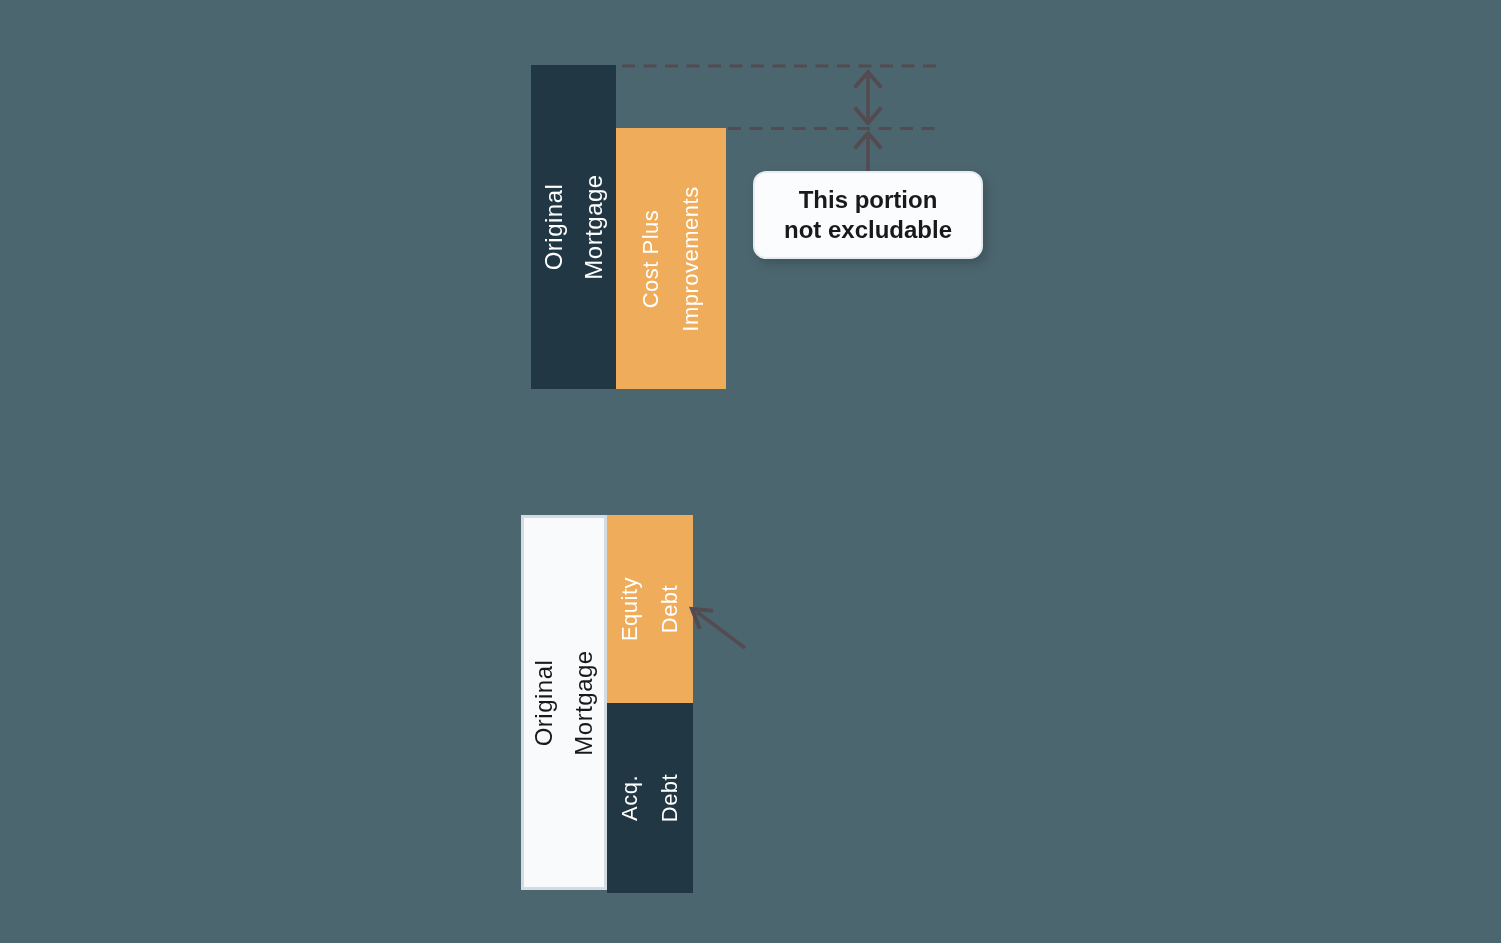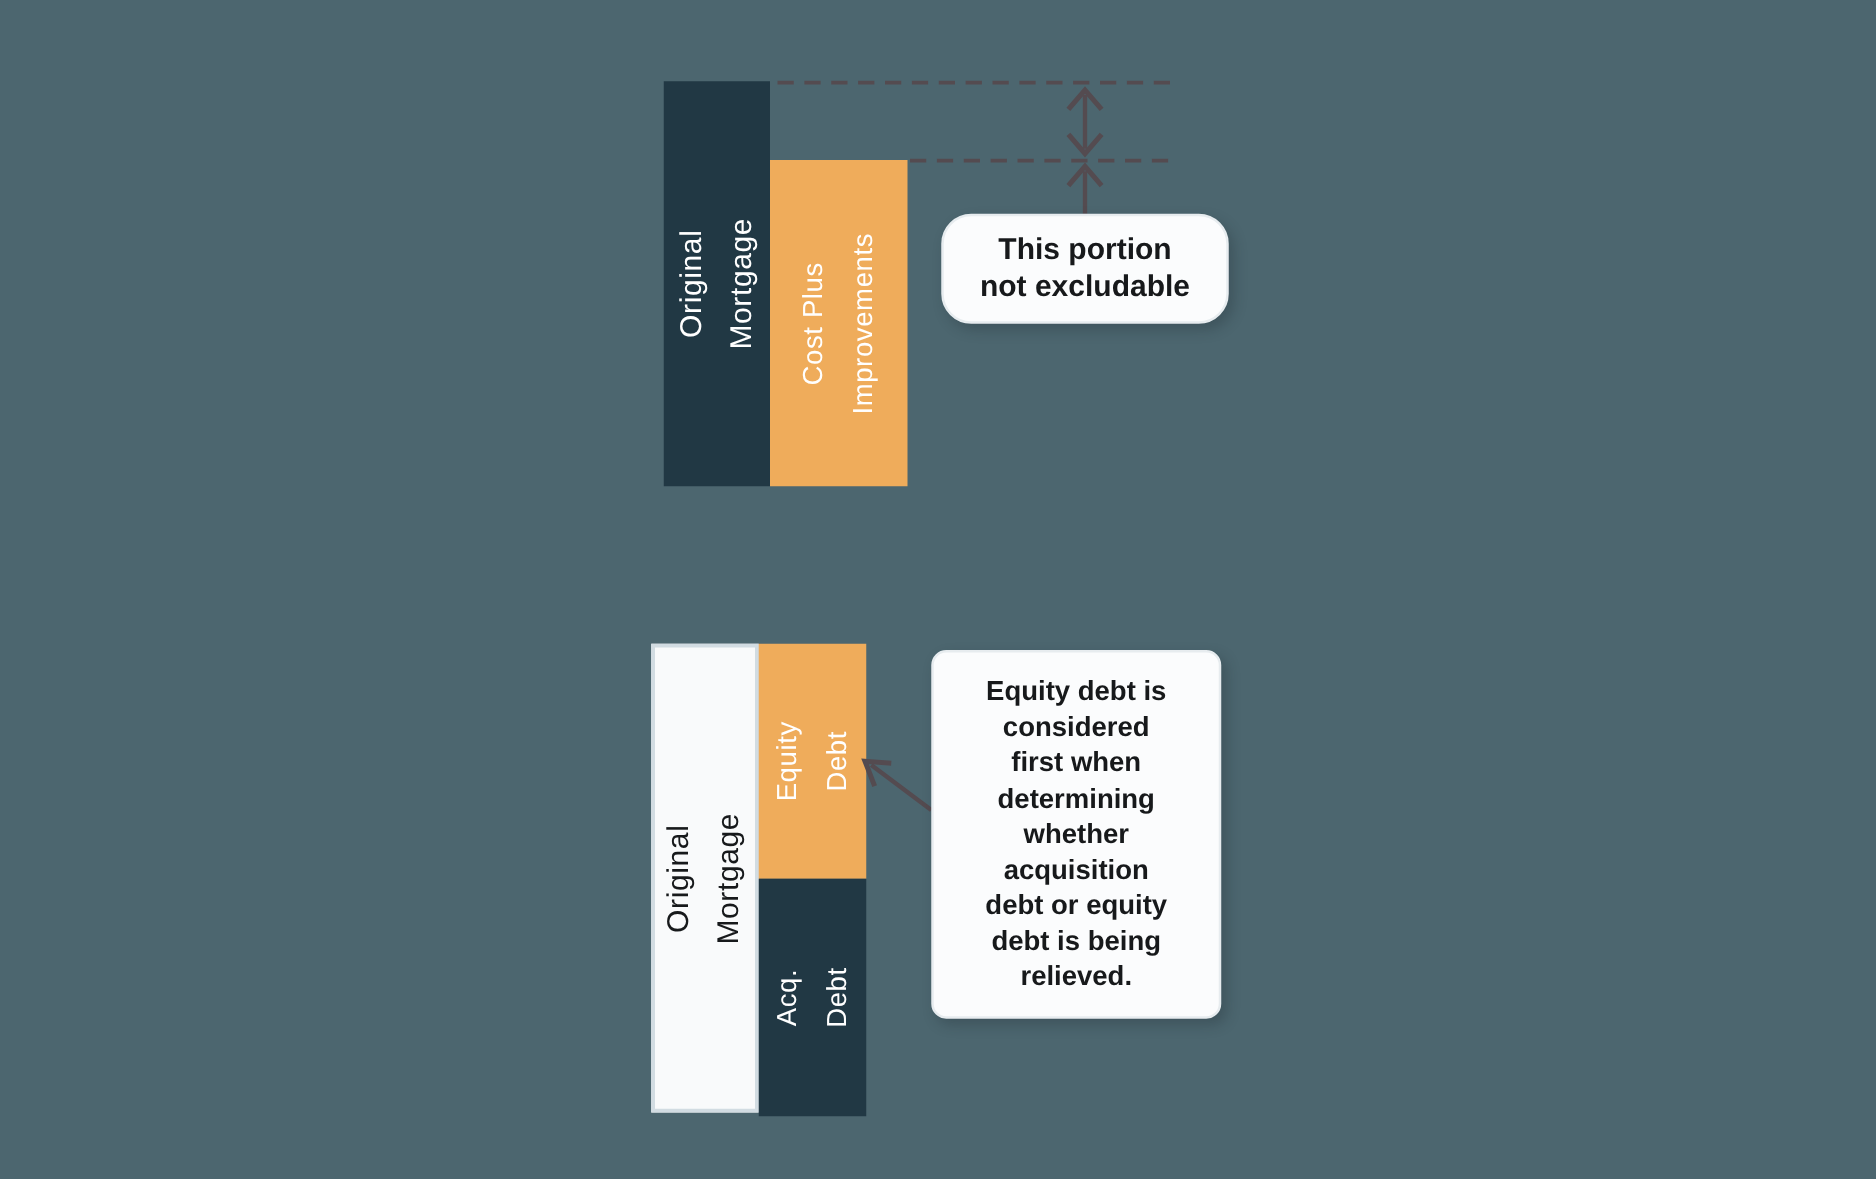--- a/index.html
+++ b/index.html
@@ -27,21 +27,21 @@
     font-weight:500;
   }
   .vlabel.light{color:var(--textlight);}
   .vlabel.dark{color:var(--textdark);}
   .size-lg{font-size:24px;line-height:40px;}
   .size-md{font-size:22px;line-height:40px;}
   .callout{
     position:absolute;
     background:var(--calloutbg);
     border:2px solid var(--calloutborder);
-    border-radius:24px;
+    border-radius:13px;
     display:flex;align-items:center;justify-content:center;
     box-shadow:4px 5px 10px rgba(28,40,46,.28);
   }
   .callout-text{
     color:var(--textdark);
     font-weight:600;
     text-align:center;
     white-space:pre-line;
   }
   .callout-top .callout-text{font-size:24px;line-height:30px;}
@@ -99,25 +99,14 @@
       <line class="stroke arrowline" x1="745" y1="648" x2="697" y2="612"></line>
       <path class="stroke chevron" d="M711,610.5 L692,609 L699,627"></path>
     </g>
   </svg>
 
   <div class="callout callout-top" style="left:753px;top:171px;width:230px;height:88px;">
     <span class="callout-text">This portion
 not excludable</span>
   </div>
 
-  <div class="callout callout-bottom" style="left:745px;top:520px;width:232px;height:295px;border-radius:12px;">
-    <span class="callout-text">Equity debt is
-considered
-first when
-determining
-whether
-acquisition
-debt or equity
-debt is being
-relieved.</span>
-  </div>
 
 </div>
 
 </body></html>

